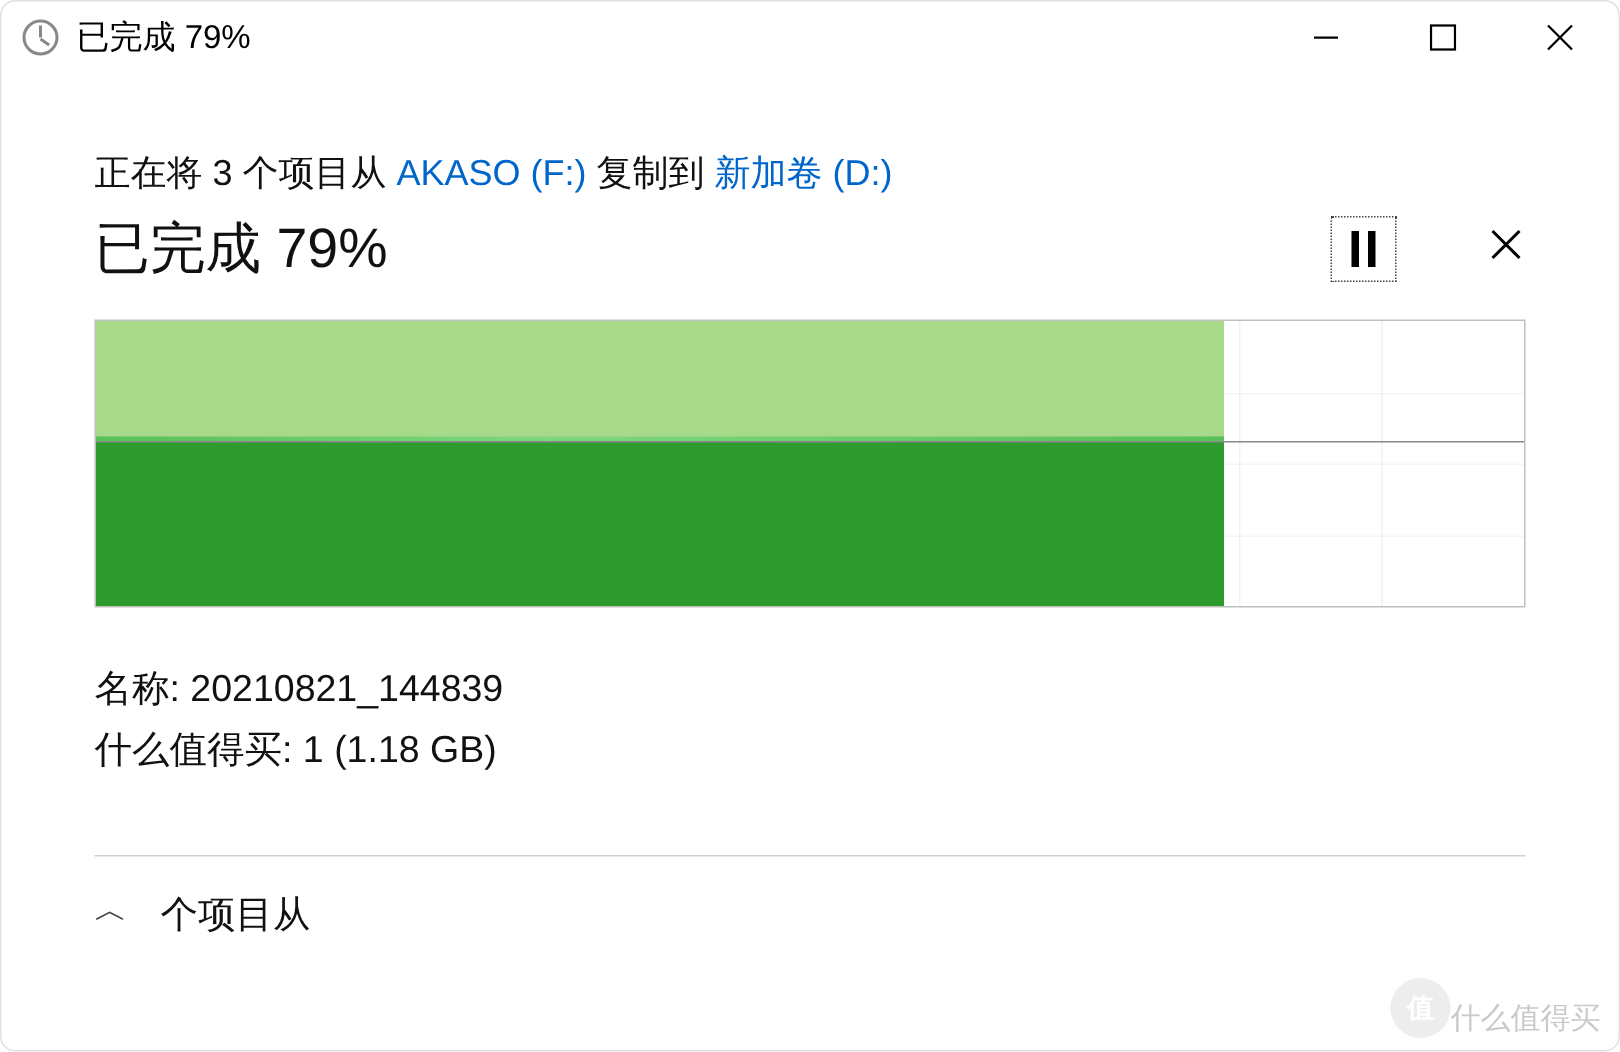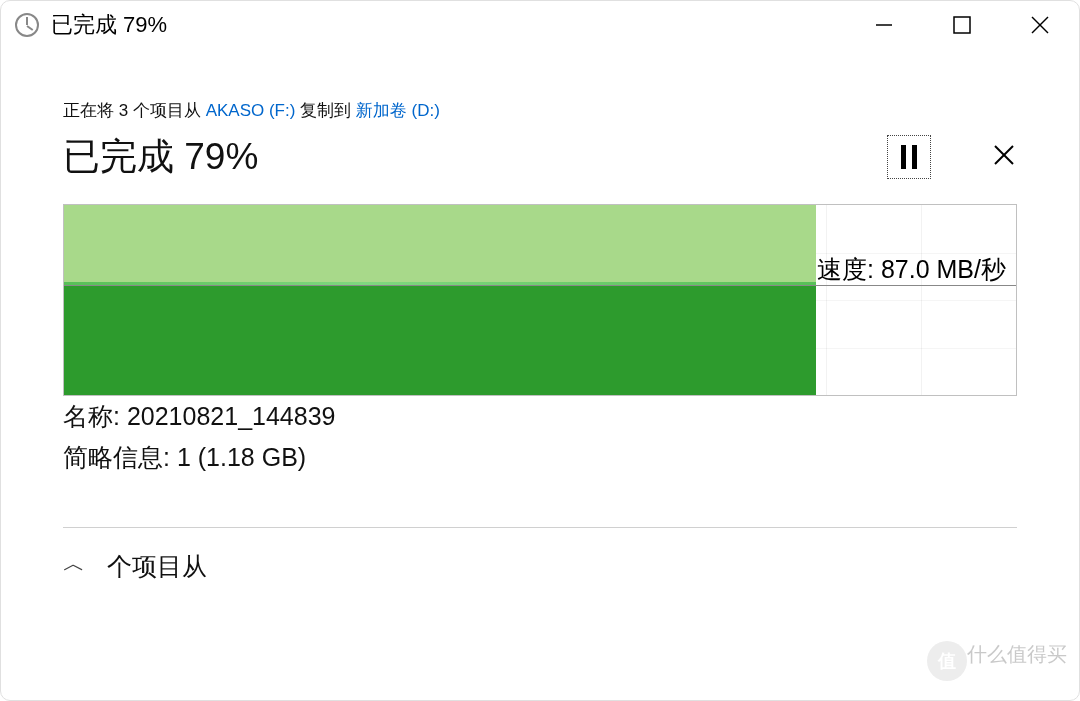--- a/index.html
+++ b/index.html
@@ -55,21 +55,21 @@
       align-items: center;
       justify-content: center;
       color: #000;
     }
     .win-btn svg { display: block; }
 
     .content {
       padding: 50px 62px 0 62px;
     }
     .copy-line {
-      font-size: 17px;
+      font-size: 24px;
       color: #111;
     }
     .copy-line .link { color: #0066cc; }
 
     .status-row {
       display: flex;
       align-items: center;
       margin-top: 10px;
     }
     .status-text { font-size: 37px; color: #111; }
@@ -148,20 +148,21 @@
     .speed-label {
       position: absolute;
       right: 10px;
       top: 48px;
       font-size: 25px;
       color: #000;
       background: transparent;
     }
 
     .detail-block {
+      margin-top: 34px;
       font-size: 25px;
       line-height: 1.65;
       color: #111;
     }
 
     .divider {
       margin: 48px 62px 0 62px;
       height: 1px;
       background: #d0d0d0;
     }
@@ -175,23 +176,23 @@
     }
     .chevron {
       font-size: 22px;
       color: #444;
       transform: translateY(-2px);
     }
 
     .watermark {
       position: absolute;
       right: 12px;
-      bottom: 19px;
-      display: flex;
-      align-items: flex-start;
+      bottom: 8px;
+      display: flex;
+      align-items: flex-end;
       gap: 0;
       opacity: 0.35;
       color: #666;
       font-size: 20px;
     }
     .watermark-badge {
       width: 40px; height: 40px;
       border-radius: 50%;
       background: #ccc;
       display: flex;
@@ -262,31 +263,28 @@
       <div class="vline" style="left:70%"></div>
       <div class="vline" style="left:80%"></div>
       <div class="vline" style="left:90%"></div>
       <div class="hline" style="top:25%"></div>
       <div class="hline" style="top:50%"></div>
       <div class="hline" style="top:75%"></div>
     </div>
     <div class="chart-top" id="barTop" style="width: 79%;"></div>
     <div class="chart-bottom" id="barBottom" style="width: 79%;"></div>
     <div class="chart-midline"></div>
-    <div class="speed-label">
-      <span>速度: </span><span>87.0 MB/秒</span>
-    </div>
   </div>
 
   <div class="detail-block">
     <div>
       <span>名称: </span><span>20210821_144839</span>
     </div>
     <div>
-      <span>简略信息: </span><span>1 (1.18 GB)</span>
+      <span>什么值得买: </span><span>1 (1.18 GB)</span>
     </div>
   </div>
 </div>
 
 <div class="divider"></div>
 
 <div class="footer-toggle">
   <span class="chevron">︿</span>
   <span>个项目从</span>
 </div>

